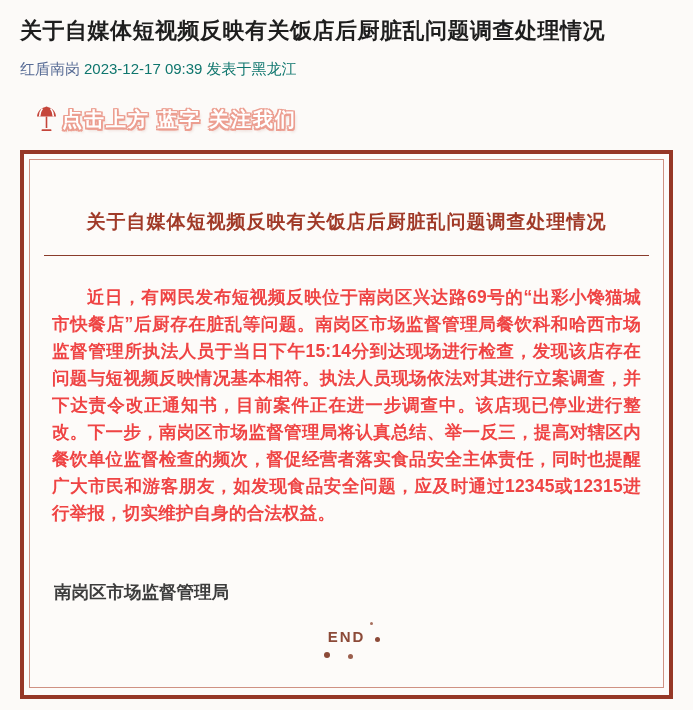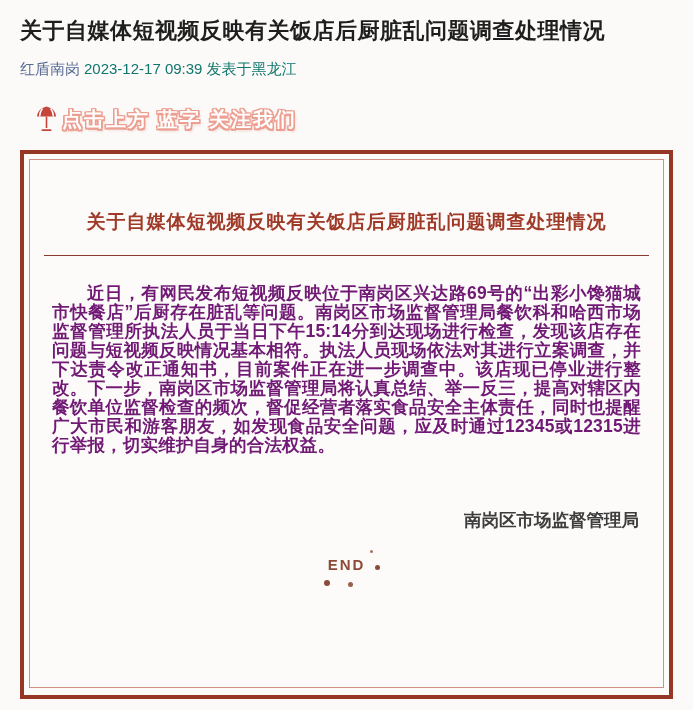--- a/index.html
+++ b/index.html
@@ -60,28 +60,28 @@
     text-align:center;
     font-size:19px;line-height:27px;
     font-weight:700;color:#a03a28;letter-spacing:1px;
   }
   .rule{
     margin:20px 14px 0;
     border-top:1px solid #8a3c2c;height:0;
   }
   .notice-body{
     margin:28px 22px 0;
-    font-size:17.5px;line-height:19px;
-    color:#701a75;font-weight:600;
+    font-size:17.5px;line-height:27px;
+    color:#ef4444;font-weight:600;
     text-align:justify;text-indent:2em;
     letter-spacing:.2px;
   }
   .sig{
     margin:52px 24px 0;
-    text-align:right;
+    text-align:left;
     font-size:17.5px;line-height:27px;
     color:#3d3d3d;font-weight:600;
   }
   .end-row{margin-top:22px;text-align:center;}
   .end-badge{
     position:relative;display:inline-block;padding:0 6px;
     font-size:15px;font-weight:700;letter-spacing:2px;color:#8c4a38;
   }
   .dot{position:absolute;border-radius:50%;background:#9b5f4d;}
   .d1{width:3px;height:3px;top:-6px;right:-2px;background:#a8705e;}

